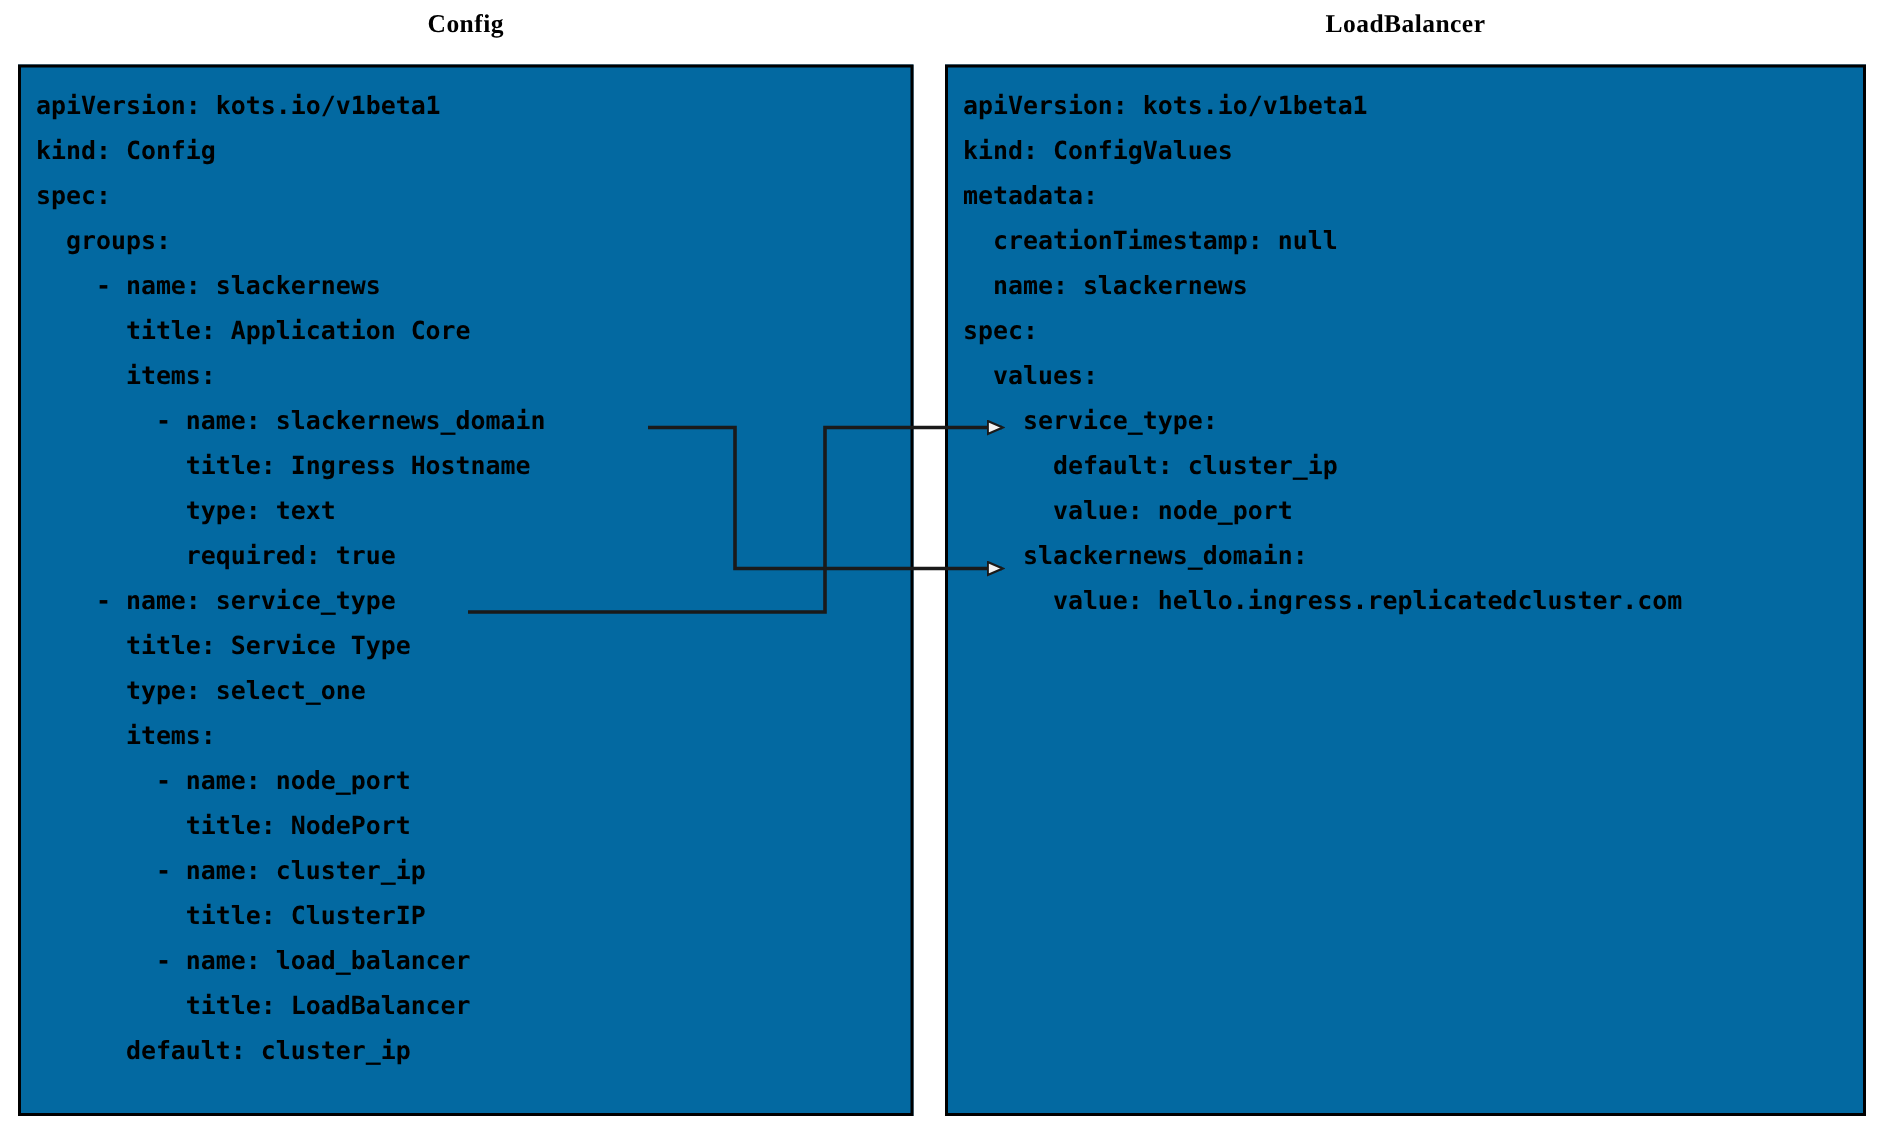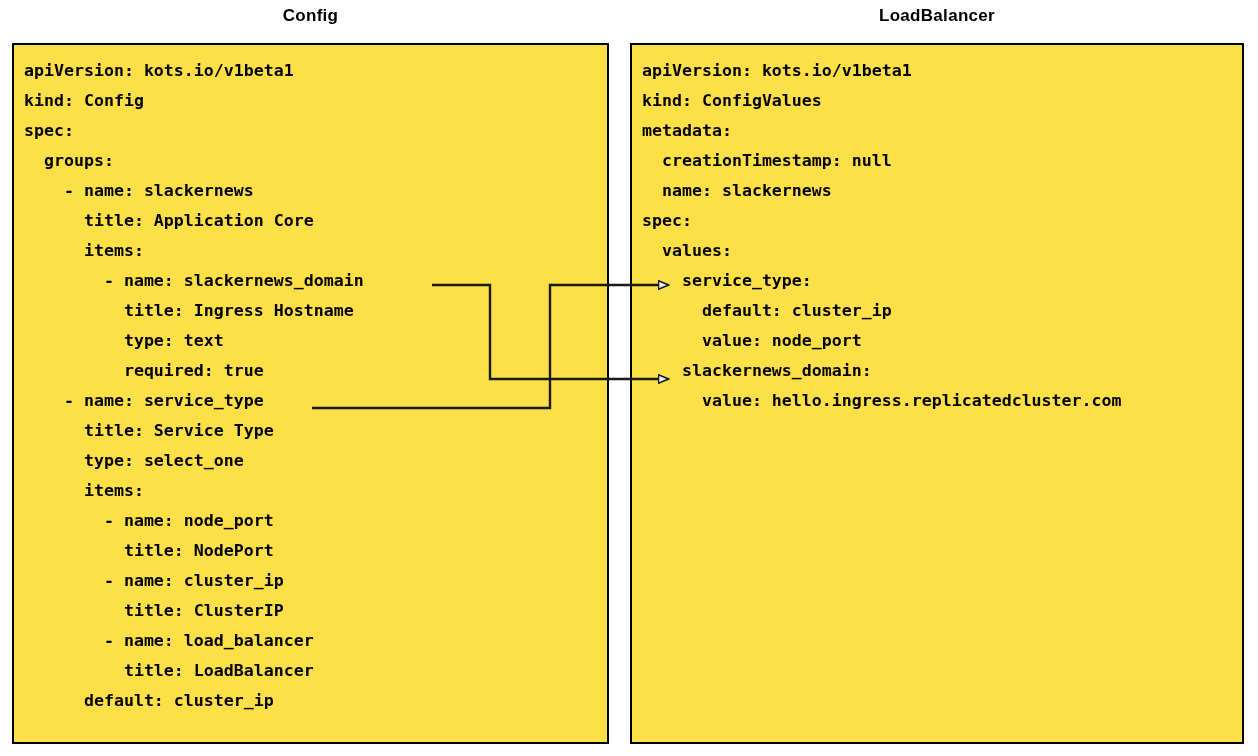--- a/index.html
+++ b/index.html
@@ -11,35 +11,35 @@
     width: 1258px;
     height: 756px;
     position: relative;
     font-family: "DejaVu Sans Mono", "Liberation Mono", monospace;
     overflow: hidden;
   }
 
   .panel-title {
     position: absolute;
     top: 6px;
-    font-family: Liberation Sans, sans-serif;
+    font-family: Liberation Serif, serif;
     font-size: 17px;
     font-weight: bold;
     color: #000000;
     text-align: center;
     letter-spacing: 0.3px;
   }
   #title-config  { left: 12px;  width: 597px; }
   #title-values  { left: 630px; width: 614px; }
 
   .yaml-panel {
     position: absolute;
     top: 43px;
     height: 701px;
-    background: #fde047;
+    background: #0369a1;
     border: 2px solid #000000;
     box-sizing: border-box;
     overflow: hidden;
   }
   #panel-config { left: 12px;  width: 597px; }
   #panel-values { left: 630px; width: 614px; }
 
   .yaml-body {
     position: absolute;
     left: 10px;

